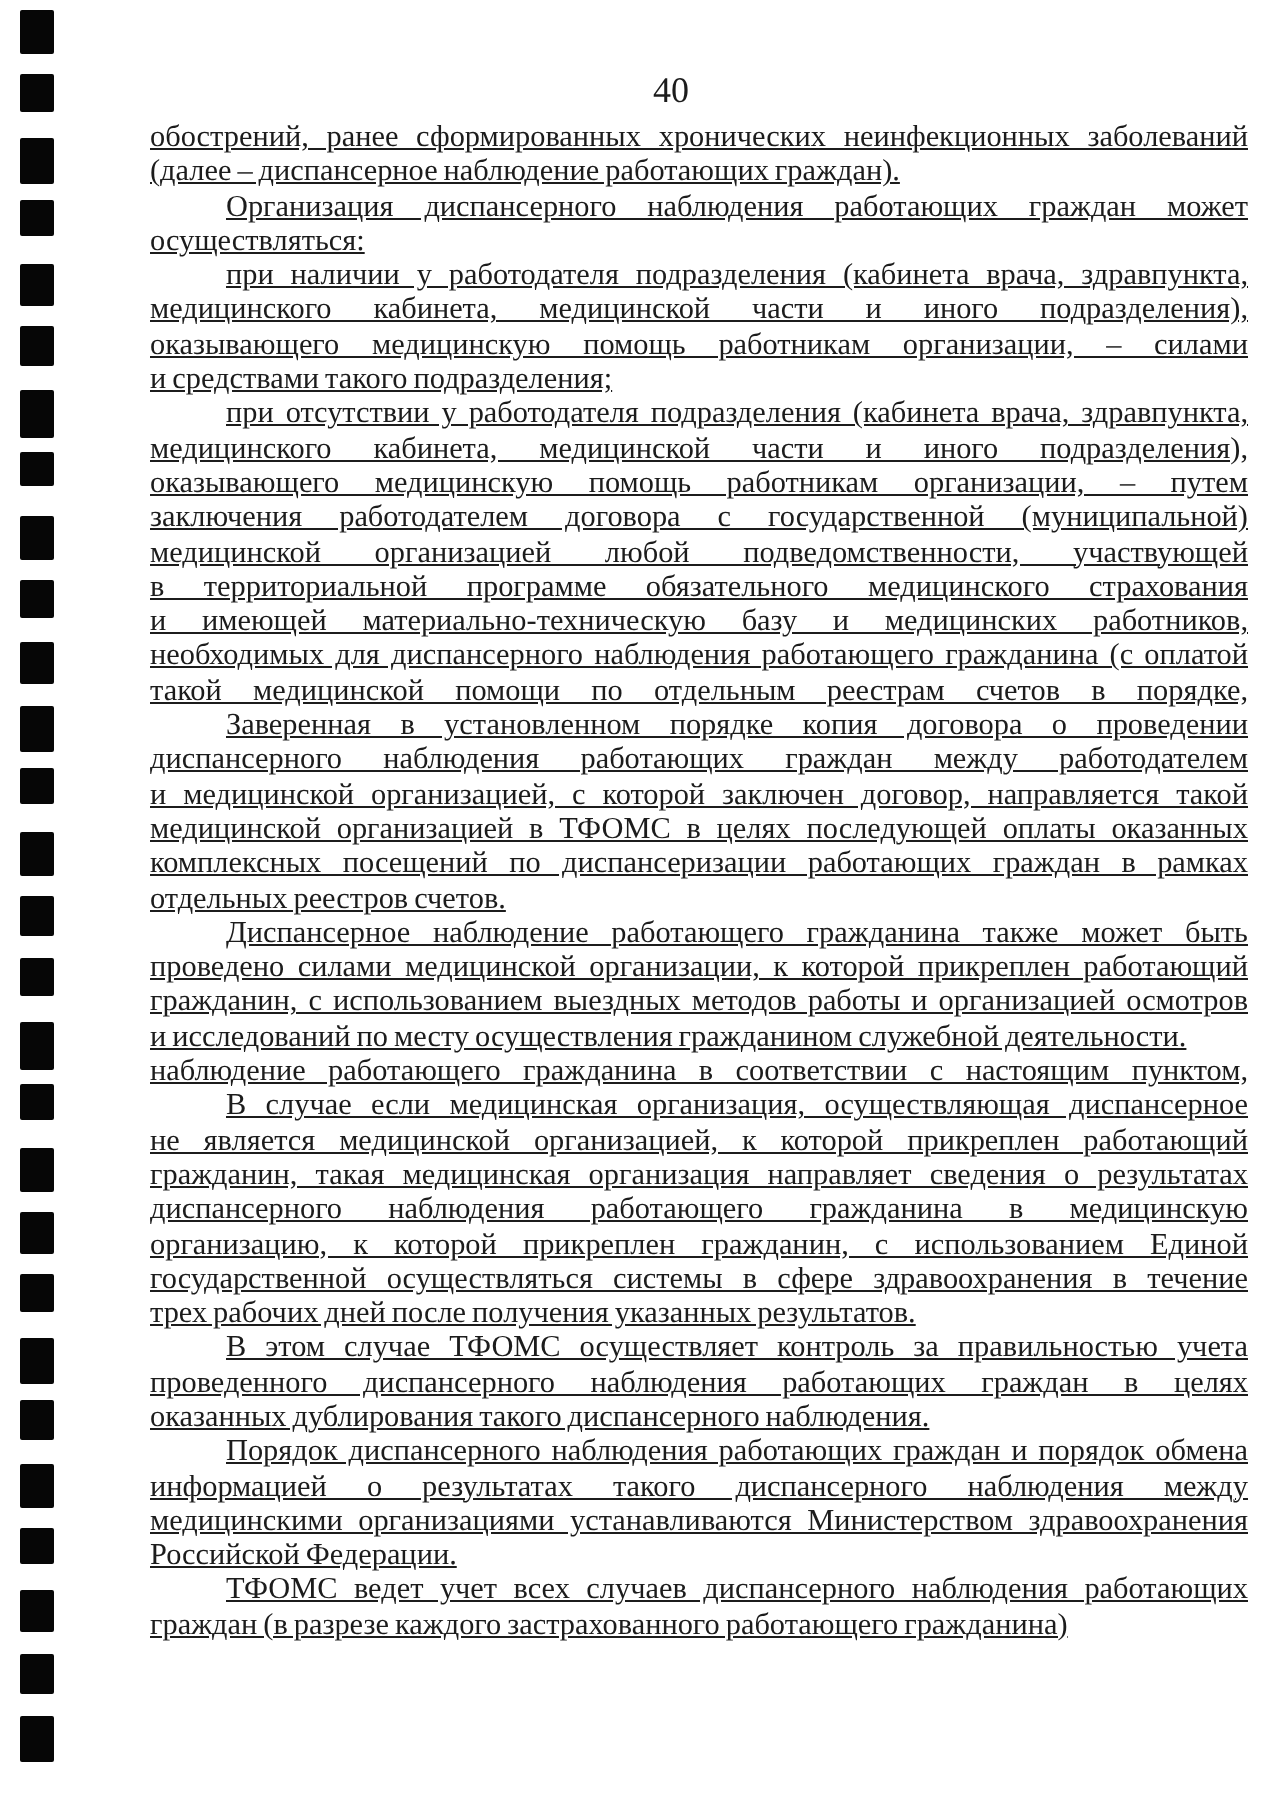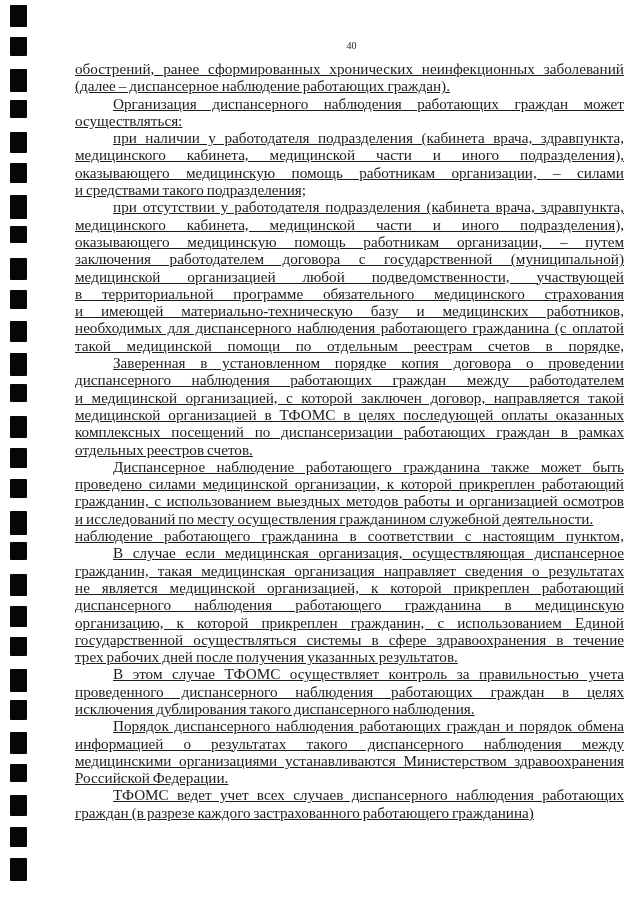--- a/index.html
+++ b/index.html
@@ -23,24 +23,24 @@
   }
   .scan-mark {
     position: absolute;
     left: 0;
     width: 17px;
     border-radius: 1px;
   }
   .page-number {
     position: absolute;
     top: 37px;
-    left: 77px;
+    left: 61px;
     width: 549px;
     text-align: center;
-    font-size: 10px;
+    font-size: 18px;
     line-height: 17.3px;
     color: #1c1c1c;
   }
   .content {
     position: absolute;
     top: 60px;
     left: 75px;
     width: 549px;
     color: #1c1c1c;
     font-size: 15.2px;
@@ -134,31 +134,31 @@
     </div>
     <div class="paragraph">
       <div class="line para-start indented">Диспансерное наблюдение работающего гражданина также может быть</div>
       <div class="line indented">проведено силами медицинской организации, к которой прикреплен работающий</div>
       <div class="line indented">гражданин, с использованием выездных методов работы и организацией осмотров</div>
       <div class="line para-end indented">и исследований по месту осуществления гражданином служебной деятельности.</div>
     </div>
     <div class="paragraph">
       <div class="line indented">наблюдение работающего гражданина в соответствии с настоящим пунктом,</div>
       <div class="line para-start indented">В случае если медицинская организация, осуществляющая диспансерное</div>
+      <div class="line indented">не является медицинской организацией, к которой прикреплен работающий</div>
       <div class="line indented">гражданин, такая медицинская организация направляет сведения о результатах</div>
-      <div class="line indented">не является медицинской организацией, к которой прикреплен работающий</div>
       <div class="line indented">диспансерного наблюдения работающего гражданина в медицинскую</div>
       <div class="line indented">организацию, к которой прикреплен гражданин, с использованием Единой</div>
       <div class="line indented">государственной осуществляться системы в сфере здравоохранения в течение</div>
       <div class="line para-end indented">трех рабочих дней после получения указанных результатов.</div>
     </div>
     <div class="paragraph">
       <div class="line para-start indented">В этом случае ТФОМС осуществляет контроль за правильностью учета</div>
       <div class="line indented">проведенного диспансерного наблюдения работающих граждан в целях</div>
-      <div class="line para-end indented">исключения дублирования такого диспансерного наблюдения.</div>
+      <div class="line para-end indented">оказанных дублирования такого диспансерного наблюдения.</div>
     </div>
     <div class="paragraph">
       <div class="line para-start indented">Порядок диспансерного наблюдения работающих граждан и порядок обмена</div>
       <div class="line indented">информацией о результатах такого диспансерного наблюдения между</div>
       <div class="line indented">медицинскими организациями устанавливаются Министерством здравоохранения</div>
       <div class="line para-end indented">Российской Федерации.</div>
     </div>
     <div class="paragraph">
       <div class="line para-start indented">ТФОМС ведет учет всех случаев диспансерного наблюдения работающих</div>
       <div class="line para-end indented">граждан (в разрезе каждого застрахованного работающего гражданина)</div>

